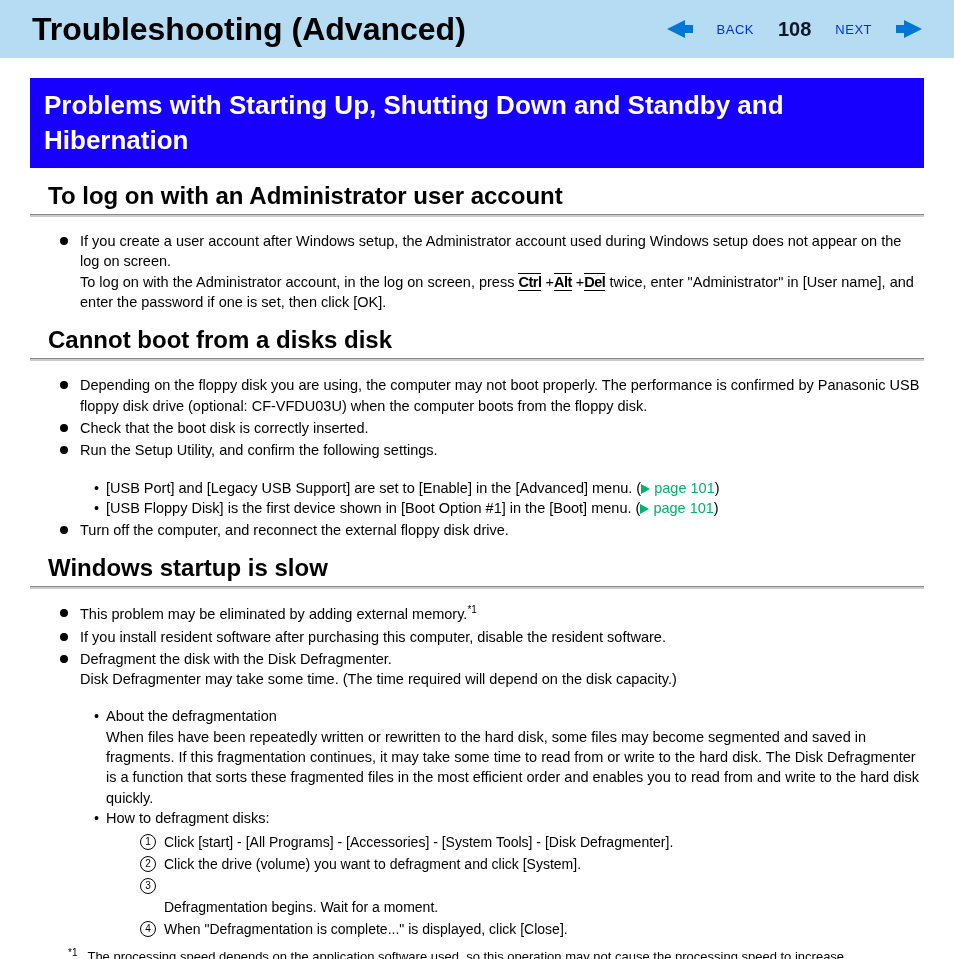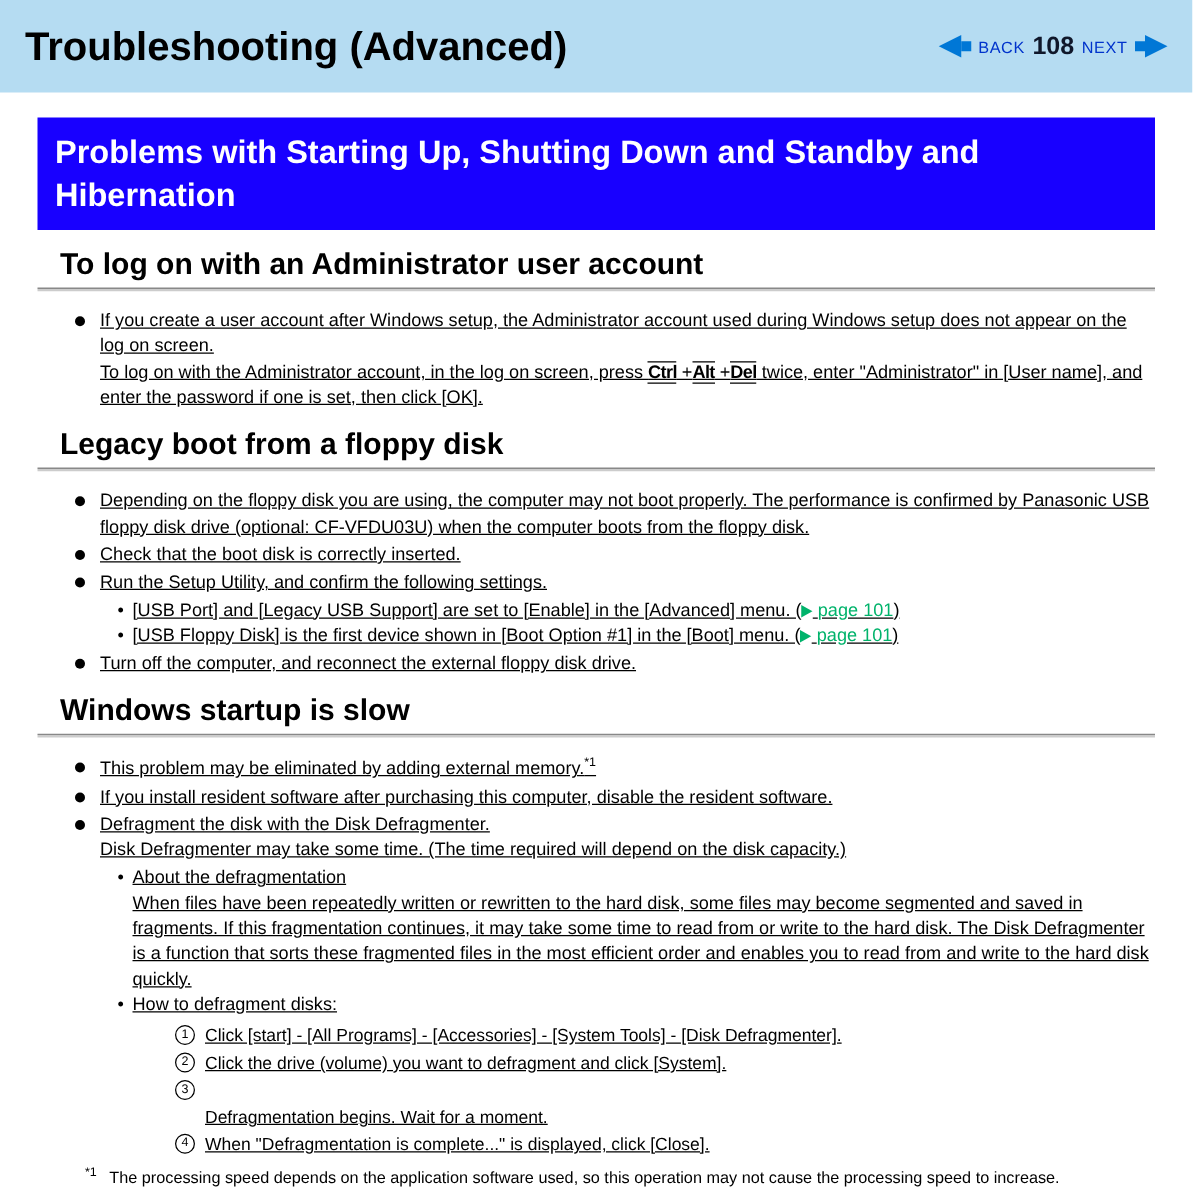--- a/index.html
+++ b/index.html
@@ -5,35 +5,35 @@
   * { box-sizing: border-box; margin: 0; padding: 0; }
   body {
     width: 954px;
     height: 959px;
     font-family: Arial, Helvetica, sans-serif;
     background: #ffffff;
     overflow: hidden;
   }
   .header-bar {
     background: #b5dcf2;
-    height: 74px;
+    height: 58px;
     display: flex;
     align-items: center;
     justify-content: space-between;
-    padding: 0 20px;
+    padding: 0 32px;
   }
   .page-title {
     font-size: 32px;
     font-weight: bold;
     color: #000;
   }
   .nav-group {
     display: flex;
     align-items: center;
-    gap: 6px;
+    gap: 24px;
   }
   .nav-back, .nav-next {
     color: #0033cc;
     font-size: 13px;
     letter-spacing: 0.5px;
   }
   .page-num {
     font-size: 20px;
     font-weight: bold;
     color: #0f172a;
@@ -74,34 +74,33 @@
   ul.main-list {
     list-style: none;
     padding-left: 30px;
     font-size: 14.5px;
     line-height: 1.4;
   }
   ul.main-list > li {
     position: relative;
     padding-left: 20px;
     margin-bottom: 2px;
-    text-decoration: underline;
   }
   ul.main-list > li::before {
     content: "";
     position: absolute;
     left: 0; top: 6px;
     width: 8px; height: 8px;
     background: #000;
     border-radius: 50%;
   }
   ul.sub-list {
     list-style: none;
     padding-left: 14px;
-    margin-top: 2px;
+    margin-top: 17px;
   }
   ul.sub-list > li {
     position: relative;
     padding-left: 12px;
   }
   ul.sub-list > li::before {
     content: "•";
     position: absolute;
     left: 0; top: 0;
   }
@@ -181,21 +180,21 @@
 
   <div class="subhead">To log on with an Administrator user account</div>
   <div class="divider"></div>
   <ul class="main-list">
     <li>
       <span>If you create a user account after Windows setup, the Administrator account used during Windows setup does not appear on the log on screen.</span><br>
       <span>To log on with the Administrator account, in the log on screen, press </span><span class="key">Ctrl</span> +<span class="key">Alt</span> +<span class="key">Del</span><span> twice, enter "Administrator" in [User name], and enter the password if one is set, then click [OK].</span>
     </li>
   </ul>
 
-  <div class="subhead">Legacy boot from a floppy disk</div>
+  <div class="subhead">Cannot boot from a disks disk</div>
   <div class="divider"></div>
   <ul class="main-list">
     <li><span>Depending on the floppy disk you are using, the computer may not boot properly. The performance is confirmed by Panasonic USB floppy disk drive (optional: CF-VFDU03U) when the computer boots from the floppy disk.</span></li>
     <li><span>Check that the boot disk is correctly inserted.</span></li>
     <li>
       <span>Run the Setup Utility, and confirm the following settings.</span>
       <ul class="sub-list">
         <li><span>[USB Port] and [Legacy USB Support] are set to [Enable] in the [Advanced] menu. (</span><span class="arrow-inline"></span> <span class="link-green">page 101</span>)</li>
         <li><span>[USB Floppy Disk] is the first device shown in [Boot Option #1] in the [Boot] menu. (</span><span class="arrow-inline"></span> <span class="link-green">page 101</span>)</li>
       </ul>

